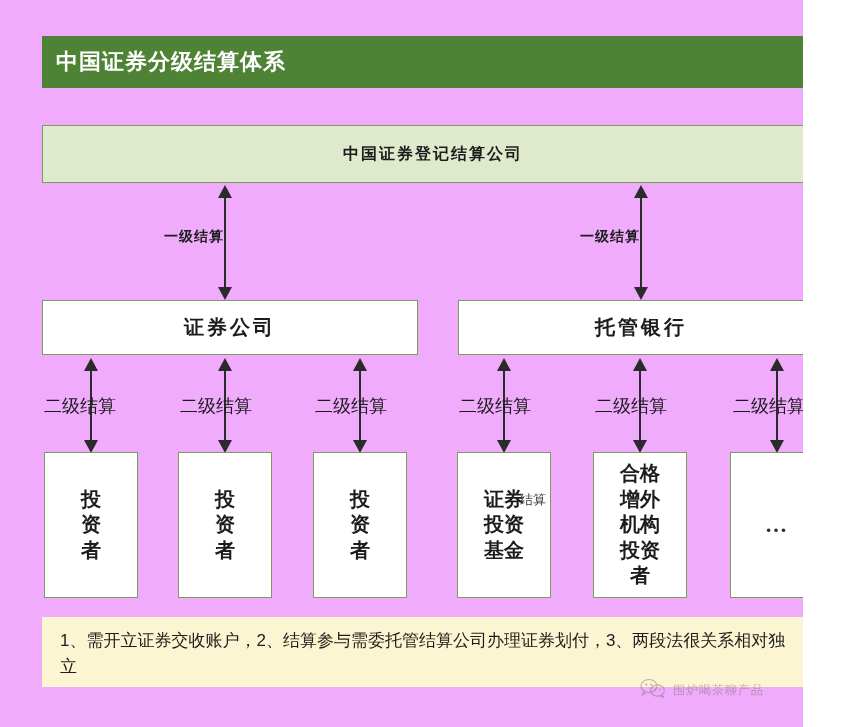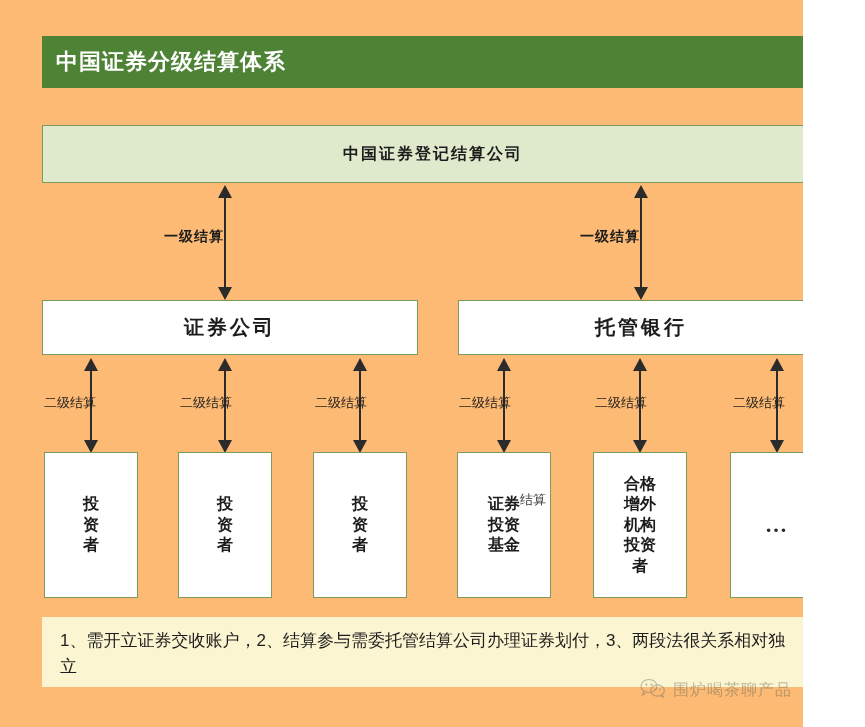--- a/index.html
+++ b/index.html
@@ -9,21 +9,21 @@
     width: 865px;
     height: 727px;
     background: #ffffff;
     font-family: "Liberation Serif", "DejaVu Serif", serif;
   }
 
   #canvas {
     position: relative;
     width: 803px;
     height: 727px;
-    background: #fdba74;
+    background: #f0abfc;
     overflow: hidden;
   }
 
   
   .banner {
     position: absolute;
     left: 42px;
     top: 36px;
     width: 782px;
     height: 52px;
@@ -61,21 +61,21 @@
   }
   .node-label-mid {
     font-size: 20px;
     font-weight: bold;
     color: #1c1c1c;
     letter-spacing: 3px;
   }
 
   
   .vtext {
-    font-size: 16px;
+    font-size: 20px;
     font-weight: bold;
     color: #1c1c1c;
     line-height: 1.28;
     text-align: center;
     white-space: pre-line;
     font-family: "Liberation Serif", "DejaVu Serif", serif;
   }
   .vtext.two-col {
     letter-spacing: 0px;
   }
@@ -108,21 +108,21 @@
   .arrow-label {
     position: absolute;
     font-size: 14px;
     font-weight: bold;
     color: #1c1c1c;
     letter-spacing: 1px;
     white-space: nowrap;
     font-family: "Liberation Serif", "DejaVu Serif", serif;
   }
   .arrow-label.small {
-    font-size: 13px;
+    font-size: 18px;
     font-weight: normal;
     letter-spacing: 0px;
     font-family: "Liberation Sans", "DejaVu Sans", sans-serif;
   }
 
   
   .artifact {
     position: absolute;
     font-size: 13px;
     color: #3a3a3a;
@@ -160,21 +160,21 @@
   .watermark {
     position: absolute;
     left: 640px;
     top: 678px;
     display: flex;
     align-items: center;
     gap: 7px;
     opacity: 0.45;
   }
   .wm-text {
-    font-size: 16px;
+    font-size: 12px;
     color: #6b6b5a;
     letter-spacing: 1px;
     font-family: "Liberation Sans", "DejaVu Sans", sans-serif;
   }
 </style>
 </head>
 <body>
 
 <div id="canvas">
 

